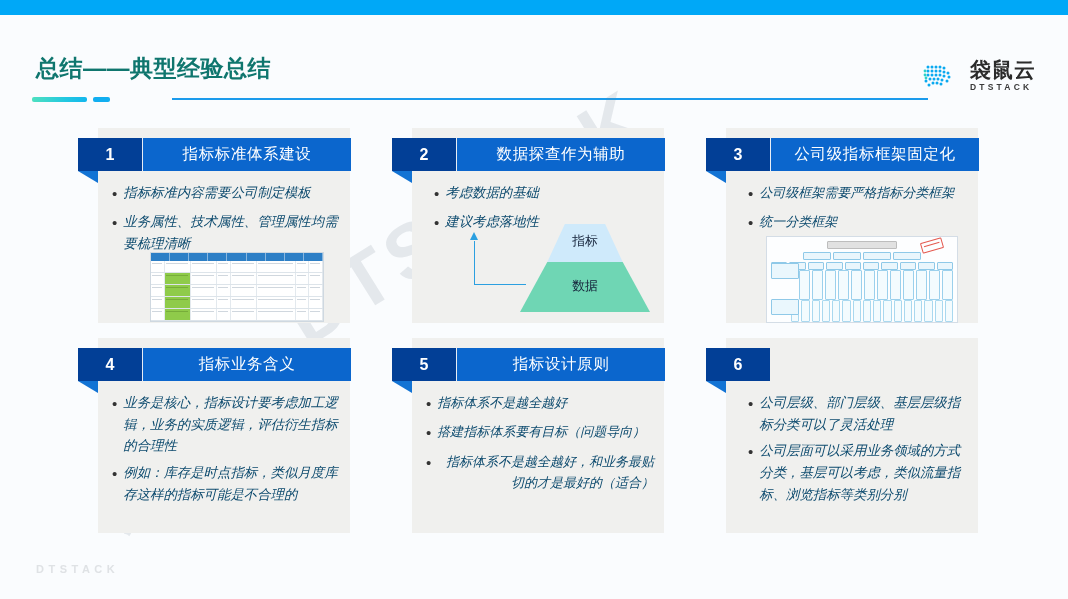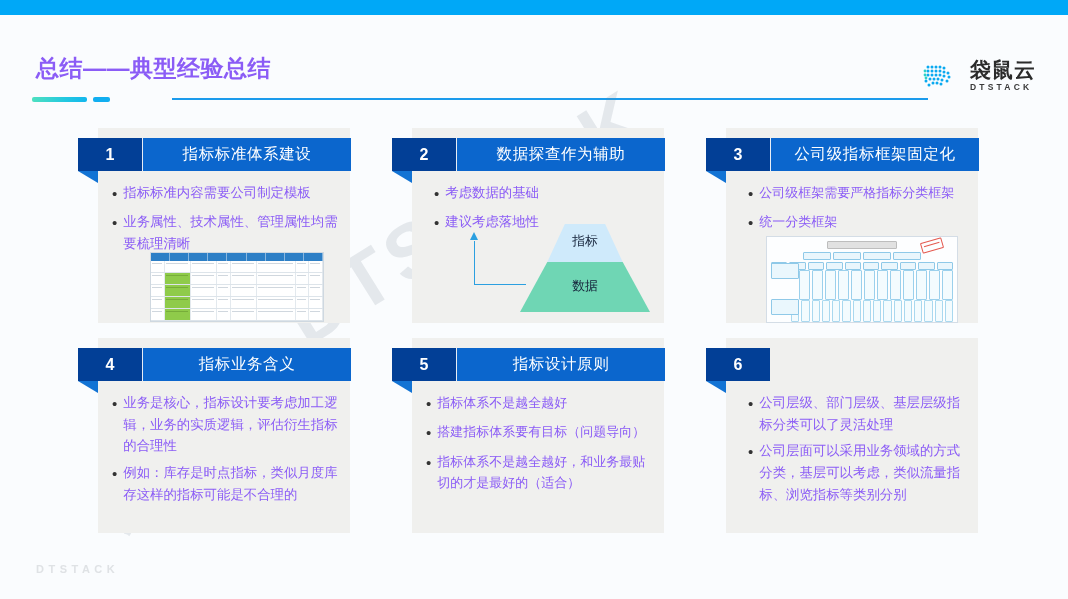--- a/index.html
+++ b/index.html
@@ -11,21 +11,21 @@
     -webkit-font-smoothing:antialiased;
   }
   .slide{position:absolute;inset:0;}
 
   
   .topbar{position:absolute;left:0;top:0;width:1068px;height:15px;background:#00a8f7;}
 
   
   .page-title{
     position:absolute;left:36px;top:53px;
-    font-size:23px;font-weight:bold;color:#8b5cf6;letter-spacing:.5px;
+    font-size:23px;font-weight:bold;color:#0f766e;letter-spacing:.5px;
     white-space:nowrap;
   }
   .rule-wrap{position:absolute;left:32px;top:96px;width:900px;height:6px;}
   .rule-seg-a{position:absolute;left:0;top:1px;width:55px;height:5px;border-radius:2px;
               background:linear-gradient(90deg,#4ee0c0 0%,#23c8e0 60%,#12b6ee 100%);}
   .rule-seg-b{position:absolute;left:61px;top:1px;width:17px;height:5px;border-radius:2px;
               background:#11aef0;}
   .rule-line{position:absolute;left:140px;top:2px;width:756px;height:1.6px;background:#1b9bec;}
 
   
@@ -71,22 +71,22 @@
     position:absolute;left:-20px;top:43px;width:20px;height:12px;
     background:#1273d4;
     clip-path:polygon(0 0,100% 0,100% 100%);
   }
 
   
   .bullets{position:absolute;left:14px;right:10px;top:54px;}
   .bullets.pad{left:22px;}
   .bl{display:flex;align-items:flex-start;margin-bottom:5px;}
   .dot{flex:0 0 auto;color:#333;font-size:15px;line-height:1.62;margin-right:6px;}
-  .btxt{font-size:13.4px;line-height:1.62;color:#8b5cf6;}
-  .btxt.sm{font-size:13px;}
+  .btxt{font-size:13.4px;line-height:1.62;color:#0c4a6e;font-style:italic;}
+  .btxt.sm{font-size:13px;text-align:right;}
 
   
   .thumb-table{
     position:absolute;left:52px;top:124px;width:172px;height:68px;
     background:#fff;border:1px solid #cfd8e0;overflow:hidden;
     display:flex;flex-direction:column;
   }
   .tt-head{display:flex;height:8px;background:#2d7fc6;}
   .tt-head i{flex:1;border-right:1px solid #ffffff70;}
   .tt-body{flex:1;display:flex;flex-direction:column;}

